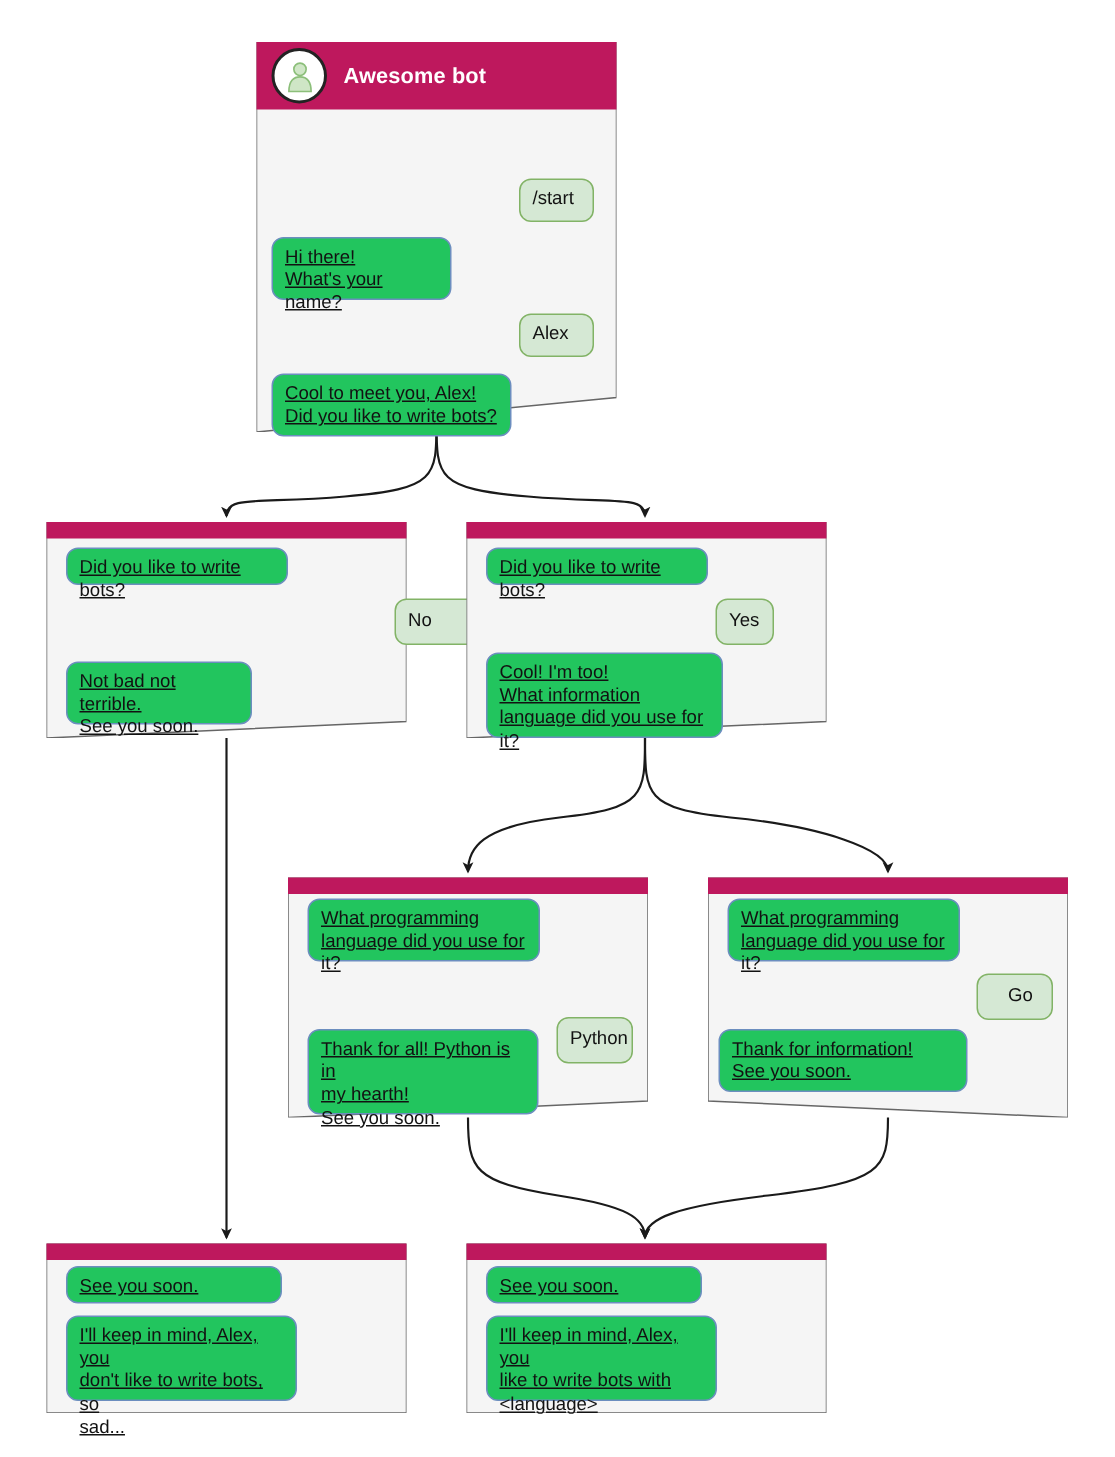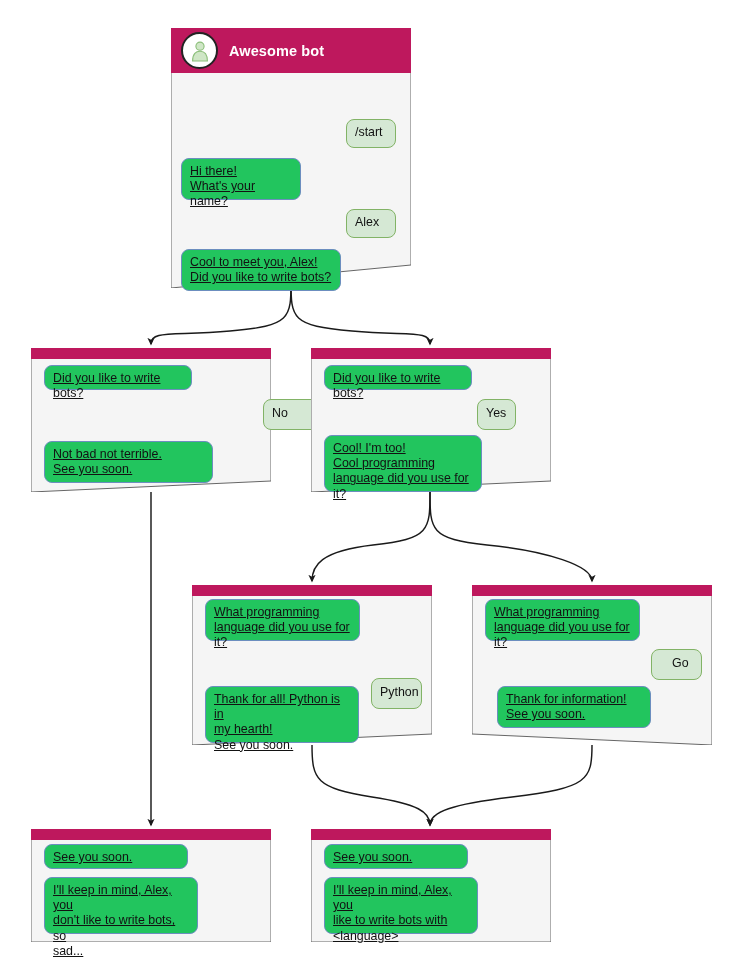--- a/index.html
+++ b/index.html
@@ -118,37 +118,37 @@
 
   <div class="card" style="left:31px;top:348px;width:240px;height:144px;">
     <svg class="skin" viewBox="0 0 240 144" preserveAspectRatio="none">
       <polygon points="0,0 240,0 240,133 0,144" fill="#f5f5f5" stroke="#666666" stroke-width="1"></polygon>
     </svg>
     <div class="card-inner">
       <div class="titlebar thin"></div>
       <div class="chat" style="top:11px;">
         <div class="bubble bot" style="left:13px;top:6px;width:148px;height:25px;">Did you like to write bots?</div>
         <div class="bubble user" style="left:184px;top:40px;width:57px;height:31px;justify-content:flex-start;margin-left:48px;">No</div>
-        <div class="bubble bot" style="left:13px;top:82px;width:169px;height:42px;">Not bad not terrible.
+        <div class="bubble bot" style="left:13px;top:82px;width:124px;height:42px;">Not bad not terrible.
 See you soon.</div>
       </div>
     </div>
   </div>
 
   <div class="card" style="left:311px;top:348px;width:240px;height:144px;">
     <svg class="skin" viewBox="0 0 240 144" preserveAspectRatio="none">
       <polygon points="0,0 240,0 240,133 0,144" fill="#f5f5f5" stroke="#666666" stroke-width="1"></polygon>
     </svg>
     <div class="card-inner">
       <div class="titlebar thin"></div>
       <div class="chat" style="top:11px;">
         <div class="bubble bot" style="left:13px;top:6px;width:148px;height:25px;">Did you like to write bots?</div>
         <div class="bubble user" style="left:166px;top:40px;width:39px;height:31px;justify-content:flex-start;">Yes</div>
         <div class="bubble bot" style="left:13px;top:76px;width:158px;height:57px;">Cool! I'm too!
-Cool programming
+What information
 language did you use for it?</div>
       </div>
     </div>
   </div>
 
   <div class="card" style="left:192px;top:585px;width:240px;height:160px;">
     <svg class="skin" viewBox="0 0 240 160" preserveAspectRatio="none">
       <polygon points="0,0 240,0 240,149 0,160" fill="#f5f5f5" stroke="#666666" stroke-width="1"></polygon>
     </svg>
     <div class="card-inner">
@@ -167,21 +167,21 @@
   <div class="card" style="left:472px;top:585px;width:240px;height:160px;">
     <svg class="skin" viewBox="0 0 240 160" preserveAspectRatio="none">
       <polygon points="0,0 240,0 240,160 0,149" fill="#f5f5f5" stroke="#666666" stroke-width="1"></polygon>
     </svg>
     <div class="card-inner">
       <div class="titlebar thin"></div>
       <div class="chat" style="top:11px;">
         <div class="bubble bot" style="left:13px;top:3px;width:155px;height:42px;">What programming
 language did you use for it?</div>
         <div class="bubble user" style="left:179px;top:53px;width:51px;height:31px;justify-content:flex-start;padding-left:20px;">Go</div>
-        <div class="bubble bot" style="left:25px;top:90px;width:154px;height:42px;">Thank for information!
+        <div class="bubble bot" style="left:7px;top:90px;width:166px;height:42px;">Thank for information!
 See you soon.</div>
       </div>
     </div>
   </div>
 
   <div class="card" style="left:31px;top:829px;width:240px;height:113px;">
     <svg class="skin" viewBox="0 0 240 113" preserveAspectRatio="none">
       <polygon points="0,0 240,0 240,113 0,113" fill="#f5f5f5" stroke="#666666" stroke-width="1"></polygon>
     </svg>
     <div class="card-inner">

